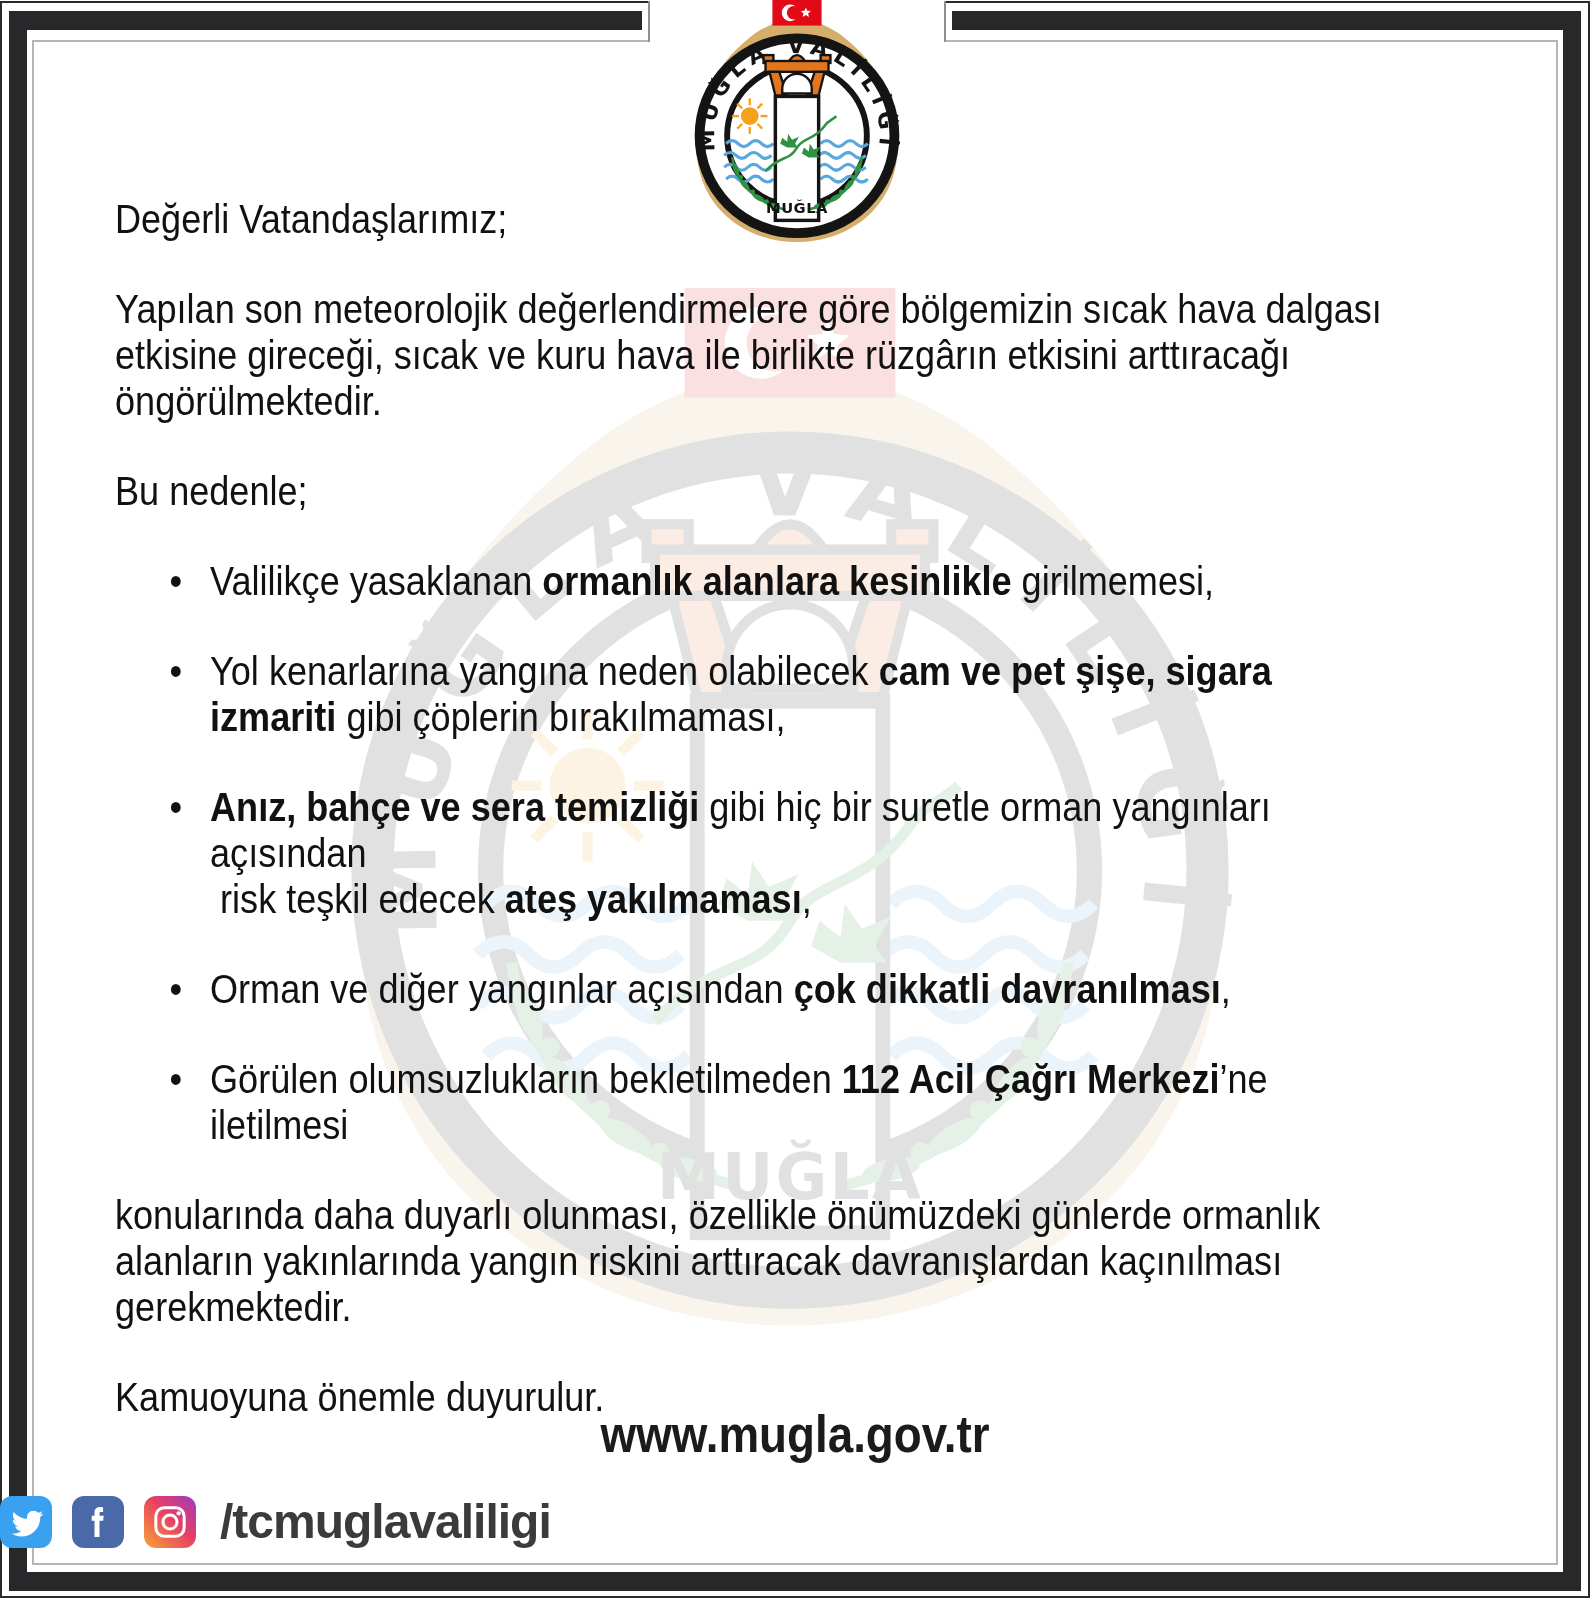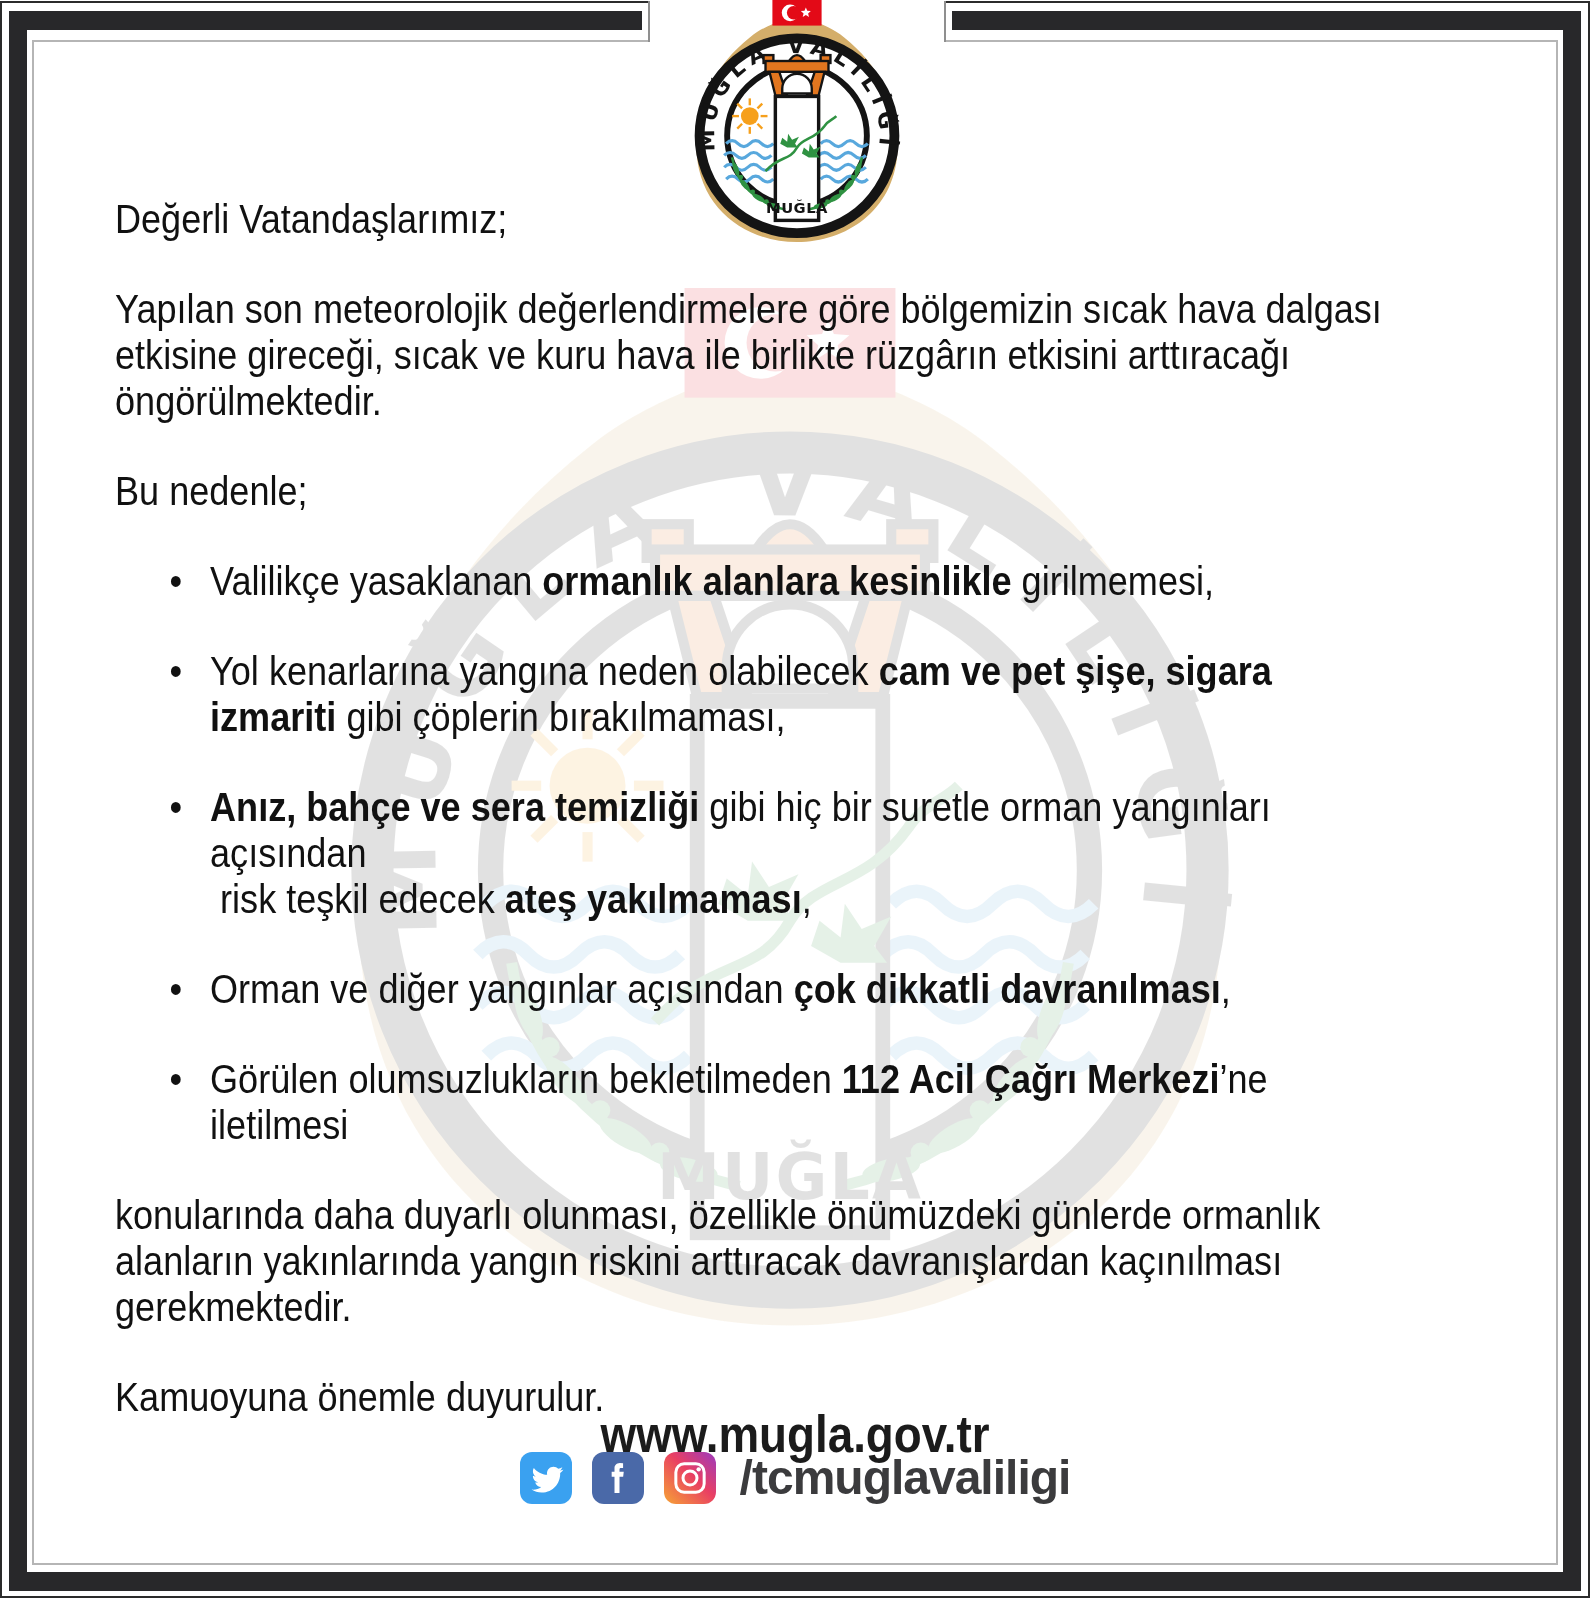--- a/index.html
+++ b/index.html
@@ -31,22 +31,22 @@
   .b{font-weight:bold;}
   .bullet{position:relative;padding-left:108px;margin-bottom:44px;}
   .bullet .dot{position:absolute;left:62px;top:0;}
   .announce{height:44px;overflow:hidden;margin-bottom:0;}
 
   
   #footer-text-layer{position:absolute;left:0;top:0;width:1807px;
                      transform:scaleX(0.88);transform-origin:0 0;z-index:3;}
   .website{position:absolute;top:1404px;left:0;width:100%;text-align:center;
            font-size:52px;font-weight:bold;color:#1b1b1b;}
-  .social{position:absolute;top:1452px;left:0;width:100%;display:flex;
-          justify-content:center;align-items:center;gap:20px;z-index:3;}
+  .social{position:absolute;top:1496px;left:0;width:100%;display:flex;
+          justify-content:flex-start;align-items:center;gap:20px;z-index:3;}
   .sicon{width:52px;height:52px;border-radius:12px;display:flex;
          align-items:center;justify-content:center;flex:0 0 auto;}
   .sicon svg{display:block;}
   .tw{background:var(--twitter);}
   .fb{background:var(--facebook);}
   .ig{background:linear-gradient(45deg,var(--ig_start) 0%,var(--ig_mid) 55%,var(--ig_end) 95%);}
   .handle{font-size:48px;font-weight:bold;color:var(--handle_color);
           letter-spacing:-1px;margin-left:4px;line-height:52px;}
 </style>
 </head>

